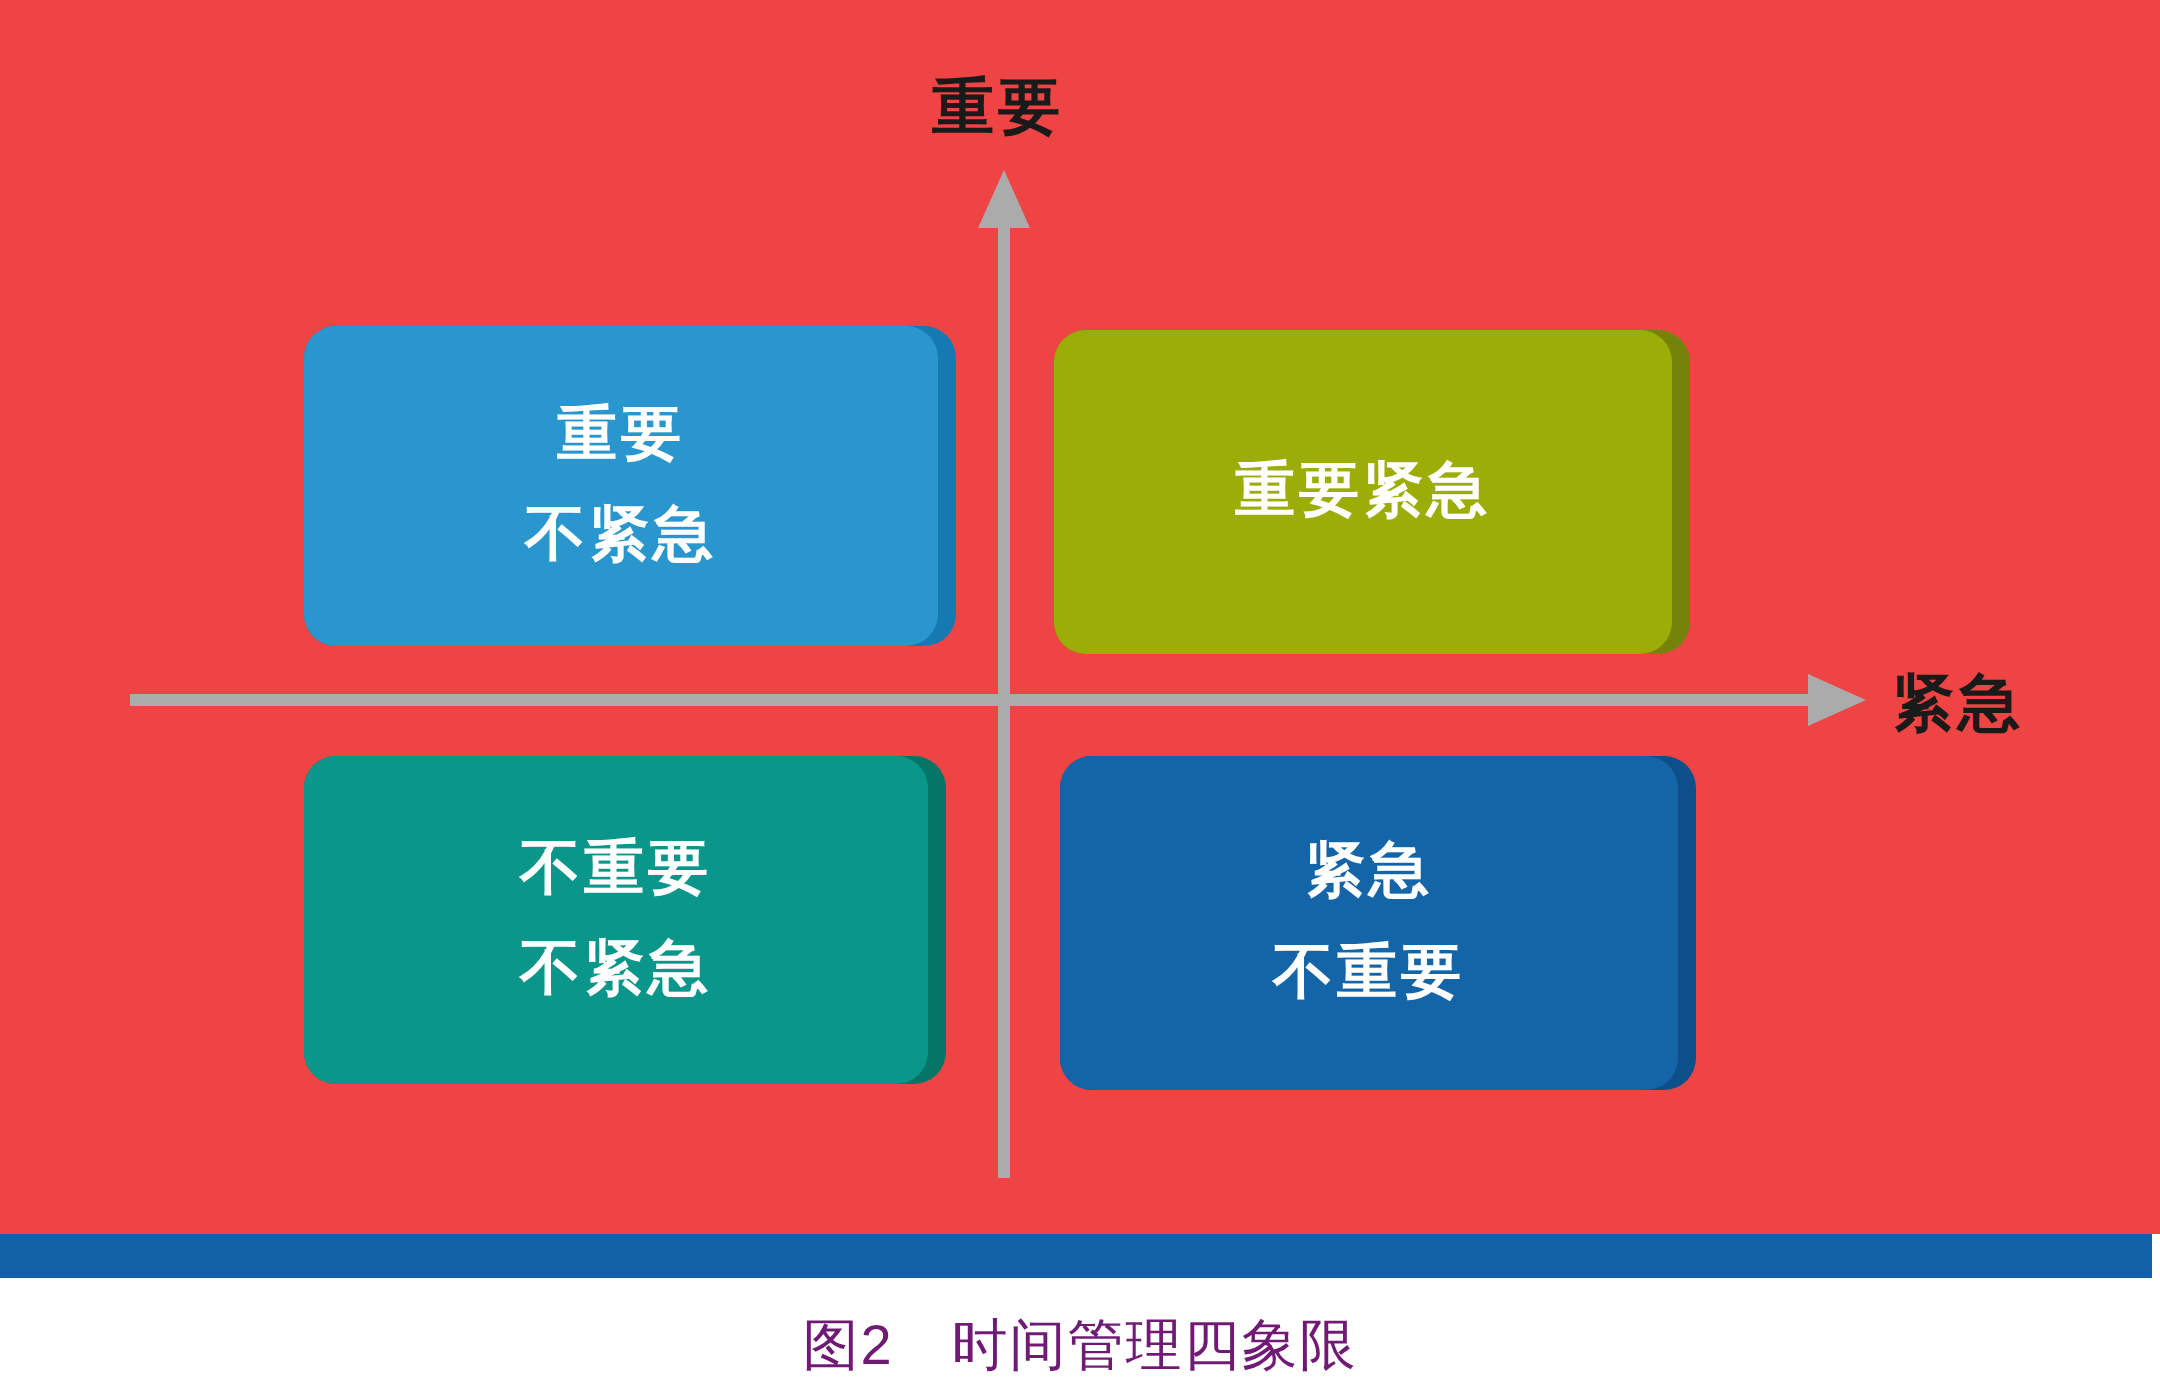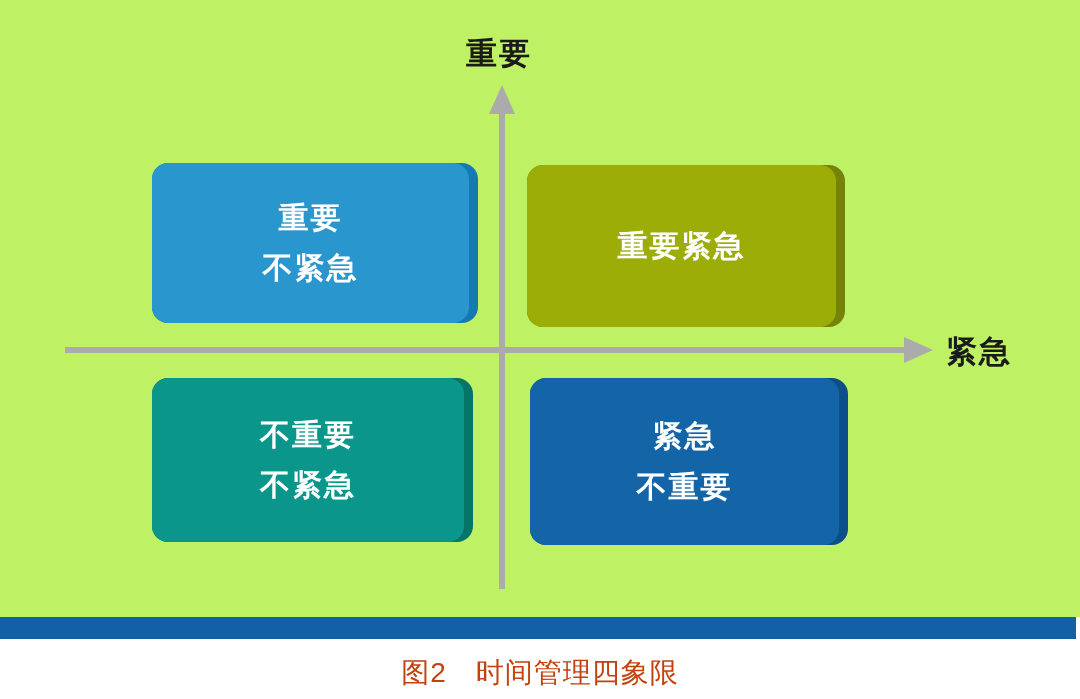--- a/index.html
+++ b/index.html
@@ -59,30 +59,30 @@
   .q-br { left: 530px; top: 378px; width: 318px; height: 167px; }
 
   
   .divider-bar {
     position: absolute; left: 0; top: 617px; width: 1076px; height: 22px;
   }
 
   
   .caption {
     position: absolute; left: 0; top: 654px; width: 1080px;
-    text-align: center; color: #c2410c; font-size: 28px; font-weight: 500;
+    text-align: center; color: #701a75; font-size: 28px; font-weight: 500;
     letter-spacing: 1px;
   }
 </style>
 </head>
 <body style="background: rgb(255, 255, 255);">
 
 <div class="figure">
 
-  <div class="stage" style="background: #bef264;">
+  <div class="stage" style="background: #ef4444;">
 
     <div class="axis-line y-axis-line" style="background: rgb(171, 171, 171);"></div>
     <div class="axis-line x-axis-line" style="background: rgb(171, 171, 171);"></div>
 
     <div class="arrow-up"></div>
     <div class="arrow-right"></div>
 
     <div class="axis-label y-axis-label">重要</div>
     <div class="axis-label x-axis-label">紧急</div>
 

